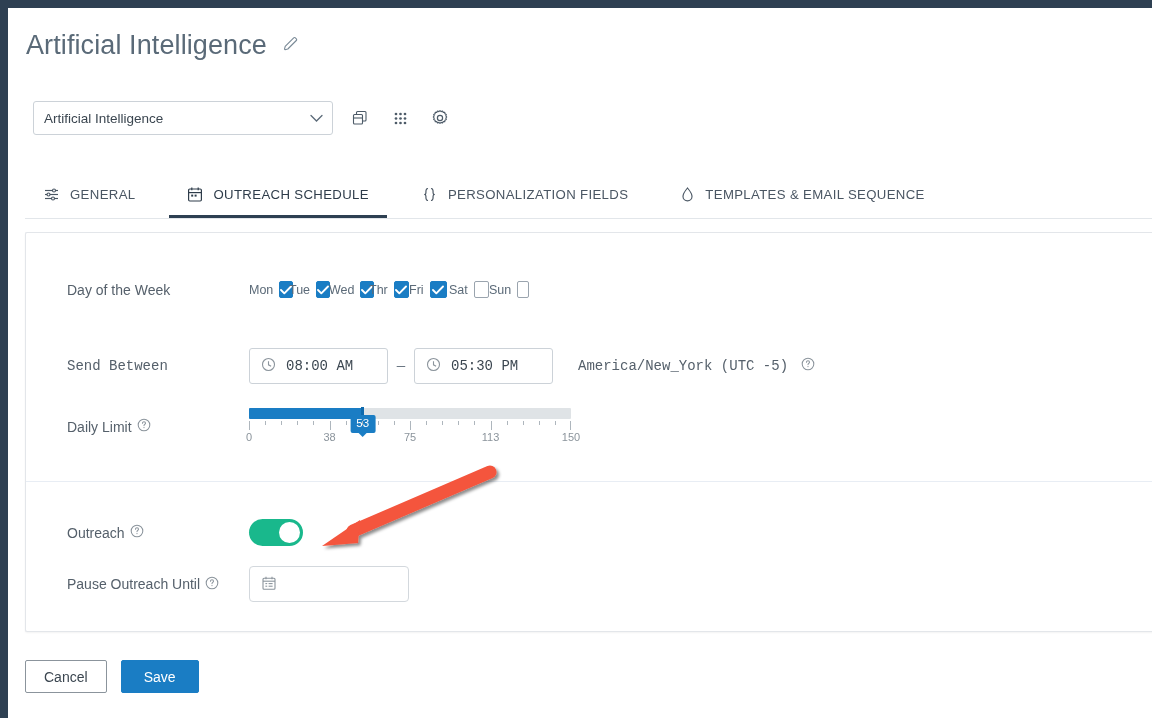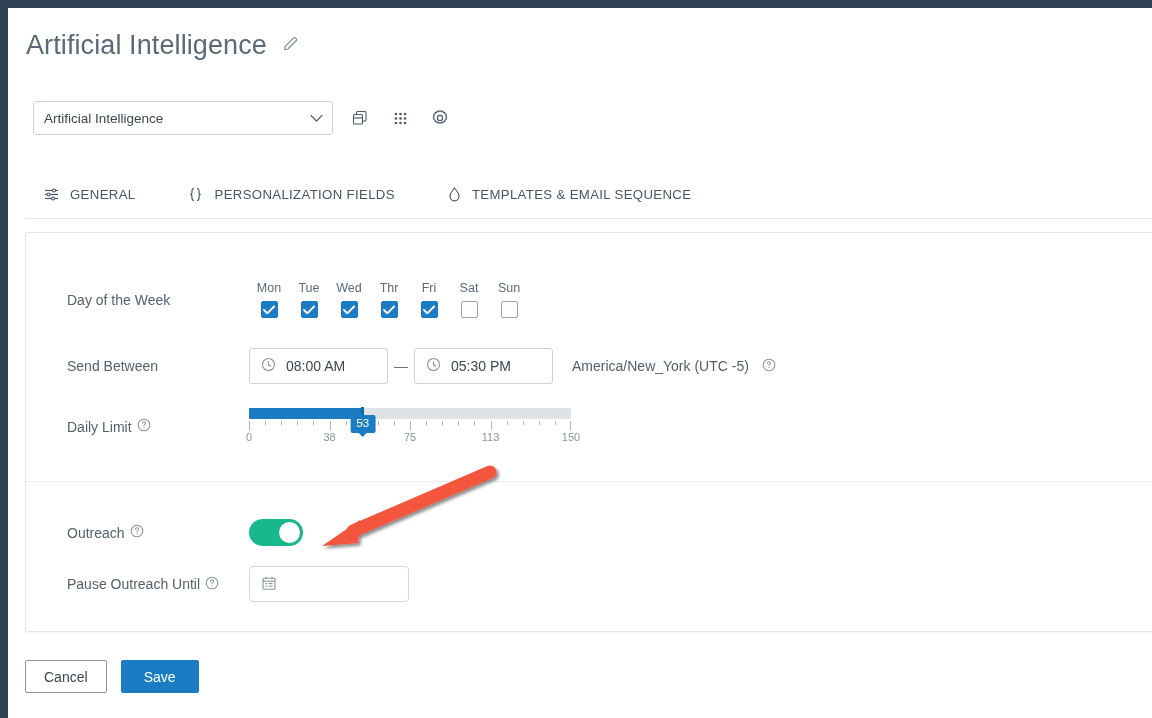--- a/index.html
+++ b/index.html
@@ -133,61 +133,61 @@
     white-space: nowrap;
     display: flex; align-items: center; gap: 5px;
   }
 
   
   .dow-row { left: 41px; top: 48px; }
   .dow-label { width: 182px; }
   .dow-grid { display: flex; gap: 0; }
   .dow-cell {
     width: 40px;
-    display: flex; flex-direction: column; align-items: center; gap: 6px;
+    display: flex; flex-direction: row; align-items: center; gap: 6px;
   }
   .dow-name {
     font-size: 12.5px;
     color: #5b6a78;
   }
   .cbox {
     width: 17px; height: 17px;
     border: 1px solid #9aa4ae;
     border-radius: 2px;
     background: #fff;
     display: flex; align-items: center; justify-content: center;
     cursor: pointer;
   }
   .cbox.checked {
     background: #1a7dc4;
     border-color: #1a7dc4;
   }
 
   
-  .sb-row { left: 41px; top: 115px; }
+  .sb-row { left: 41px; top: 115px; font-family: Liberation Mono, monospace; }
   .sb-label { width: 182px; }
   .time-input {
     width: 139px; height: 36px;
     border: 1px solid #ccd2d8;
     border-radius: 3px;
     background: #fff;
     display: flex; align-items: center;
     gap: 10px;
     padding: 0 11px;
     font-size: 14px;
     color: #3b4650;
   }
   .dash {
     width: 26px;
     text-align: center;
     color: #6b7783;
     font-size: 14px;
   }
   .tz {
-    margin-left: 19px;
+    margin-left: 25px;
     font-size: 14px;
     color: #55606b;
     display: flex; align-items: center; gap: 13px;
     white-space: nowrap;
   }
 
   
   .dl-row { left: 41px; top: 175px; }
   .dl-label { width: 182px; }
   .slider-wrap { position: relative; width: 322px; }
@@ -397,20 +397,33 @@
               <path d="M2 8.5 H15"></path>
               <path d="M2 12.5 H15"></path>
             <circle cx="11" cy="4.5" r="1.5" fill="#fff"></circle>
             <circle cx="5.5" cy="8.5" r="1.5" fill="#fff"></circle>
             <circle cx="10" cy="12.5" r="1.5" fill="#fff"></circle>
           </svg>
         </span>
         <span>GENERAL</span>
       </div>
 
+      <div class="tab active">
+        <span class="tab-icon">
+          <svg width="16" height="17" viewBox="0 0 16 17" fill="none" stroke="#2e3c4a" stroke-width="1.2">
+            <rect x="1.6" y="3" width="12.8" height="12" rx="1.2"></rect>
+            <path d="M1.6 6.6 H14.4"></path>
+            <path d="M4.8 1.6 V4.2"></path>
+              <path d="M11.2 1.6 V4.2"></path>
+            <rect x="4.2" y="8.6" width="2" height="2" fill="#2e3c4a" stroke="none"></rect>
+            <rect x="7.6" y="8.6" width="2" height="2" fill="#2e3c4a" stroke="none"></rect>
+          </svg>
+        </span>
+        <span>OUTREACH SCHEDULE</span>
+      </div>
 
       <div class="tab">
         <span class="tab-icon">
           <svg width="17" height="17" viewBox="0 0 17 17" fill="none" stroke="#4a5663" stroke-width="1.2" stroke-linecap="round">
             <path d="M6.5 2.6 C4.8 2.6 4.9 5.5 4.9 6.9 C4.9 8.0 3.6 8.5 3.2 8.5 C3.6 8.5 4.9 9.0 4.9 10.1 C4.9 11.5 4.8 14.4 6.5 14.4"></path>
             <path d="M10.5 2.6 C12.2 2.6 12.1 5.5 12.1 6.9 C12.1 8.0 13.4 8.5 13.8 8.5 C13.4 8.5 12.1 9.0 12.1 10.1 C12.1 11.5 12.2 14.4 10.5 14.4"></path>
           </svg>
         </span>
         <span>PERSONALIZATION FIELDS</span>
       </div>

